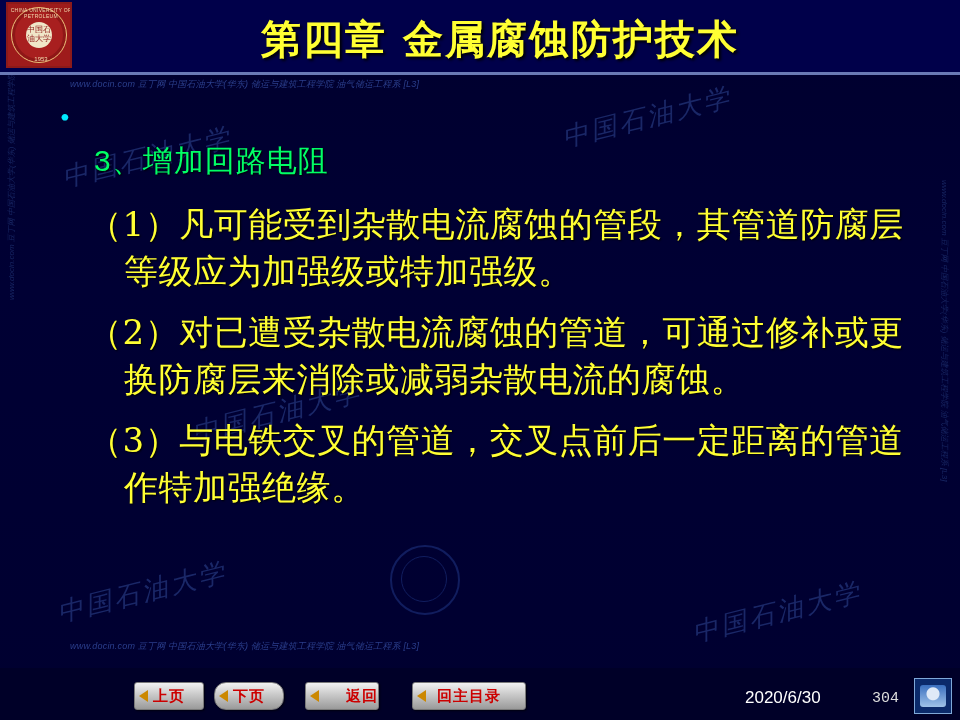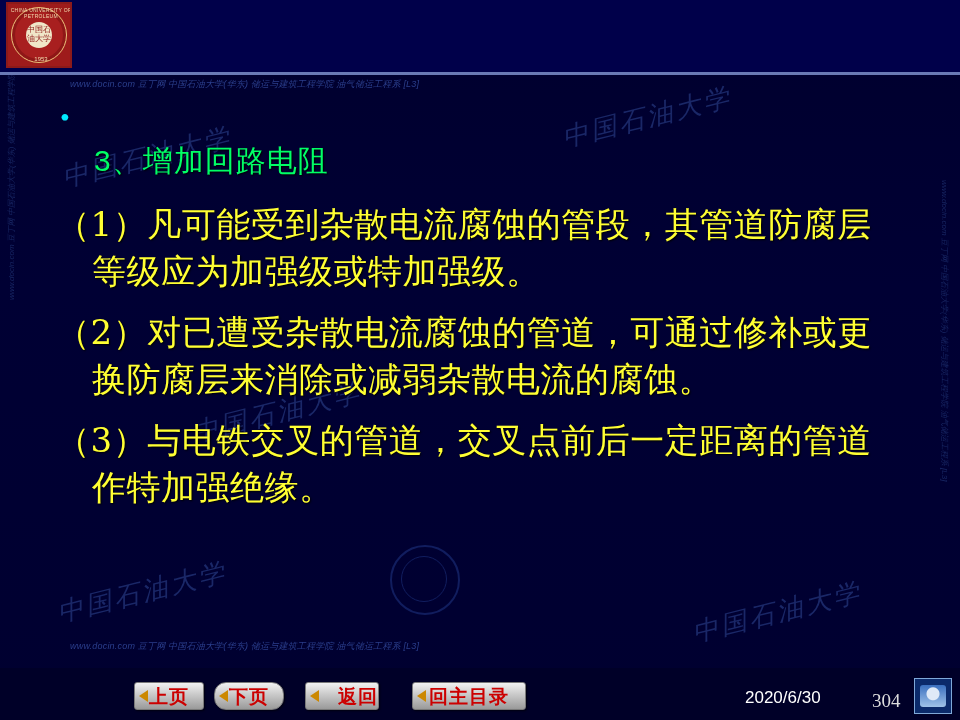--- a/index.html
+++ b/index.html
@@ -176,21 +176,21 @@
     font-family: Liberation Sans, sans-serif;
     letter-spacing: 1px;
     text-shadow: 1px 1px 2px #000;
     margin-top: 41px;
   }
   .para {
     color: #ffff33;
     font-size: 34px;
     line-height: 47px;
     font-family: "DejaVu Serif", serif;
-    margin: 14px 0 0 56px;
+    margin: 14px 0 0 88px;
     width: 790px;
     text-indent: -36px;
     padding-left: 36px;
     text-shadow: 1px 1px 2px #000;
     letter-spacing: 0.5px;
   }
   .para.first { margin-top: 16px; }
 
   
   .footer {
@@ -200,21 +200,21 @@
     background: #000028;
   }
   .footer-btn {
     position: absolute;
     top: 682px;
     height: 26px;
     background: linear-gradient(180deg,#f2f2f2 0%, #c9c9c9 45%, #9a9a9a 100%);
     border: 1px solid #7a7a7a;
     border-radius: 3px;
     color: #cc0000;
-    font-size: 19px;
+    font-size: 15px;
     font-weight: bold;
     text-align: center;
     line-height: 26px;
     font-family: "DejaVu Serif", serif;
     box-shadow: 1px 1px 2px rgba(0,0,0,0.6);
     letter-spacing: 1px;
   }
   .fb-arrow {
     position: absolute;
     left: 4px; top: 7px;
@@ -232,22 +232,22 @@
     position: absolute;
     left: 745px; top: 688px;
     color: #ffffff;
     font-size: 17px;
     font-family: "Liberation Sans", sans-serif;
   }
   .footer-page {
     position: absolute;
     left: 872px; top: 690px;
     color: #dddddd;
-    font-size: 19px;
-    font-family: Liberation Serif, serif;
+    font-size: 15px;
+    font-family: Liberation Mono, monospace;
   }
   .footer-logo {
     position: absolute;
     left: 914px; top: 678px;
     width: 36px; height: 34px;
     background: #0b2a6b;
     border: 1px solid #7fa8d8;
     overflow: hidden;
   }
   .footer-logo .fl-shape {
@@ -279,20 +279,21 @@
     <div class="wm-circle" style="left:390px; top:545px;"></div>
   </div>
 
   <div class="header">
     <div class="logo">
       <div class="logo-ring"></div>
       <div class="logo-text">CHINA UNIVERSITY OF PETROLEUM</div>
       <div class="logo-inner">中国石油大学</div>
       <div class="logo-year">1953</div>
     </div>
+    <div class="header-title">第四章    金属腐蚀防护技术</div>
   </div>
 
   <div class="content">
     <div class="bullet-row">
       <div class="bullet-dot">•</div>
       <div class="heading">3、增加回路电阻</div>
     </div>
 
     <div class="para first">（1）凡可能受到杂散电流腐蚀的管段，其管道防腐层等级应为加强级或特加强级。</div>
     <div class="para">（2）对已遭受杂散电流腐蚀的管道，可通过修补或更换防腐层来消除或减弱杂散电流的腐蚀。</div>

